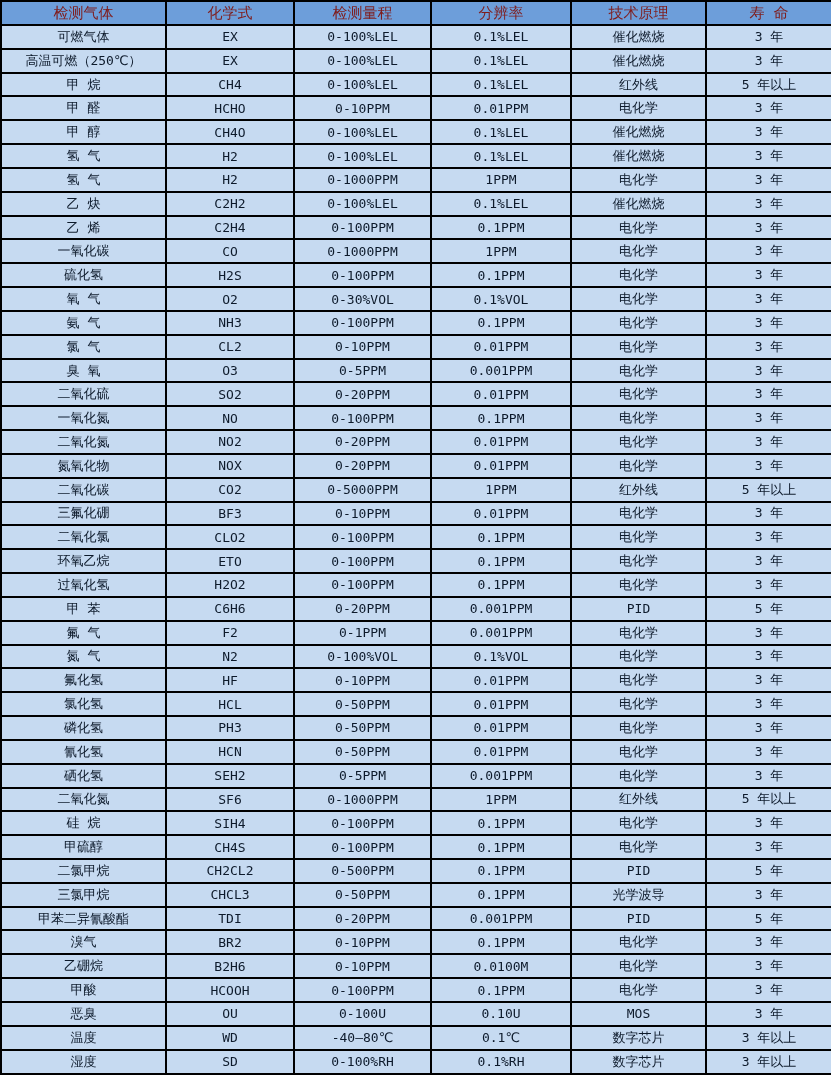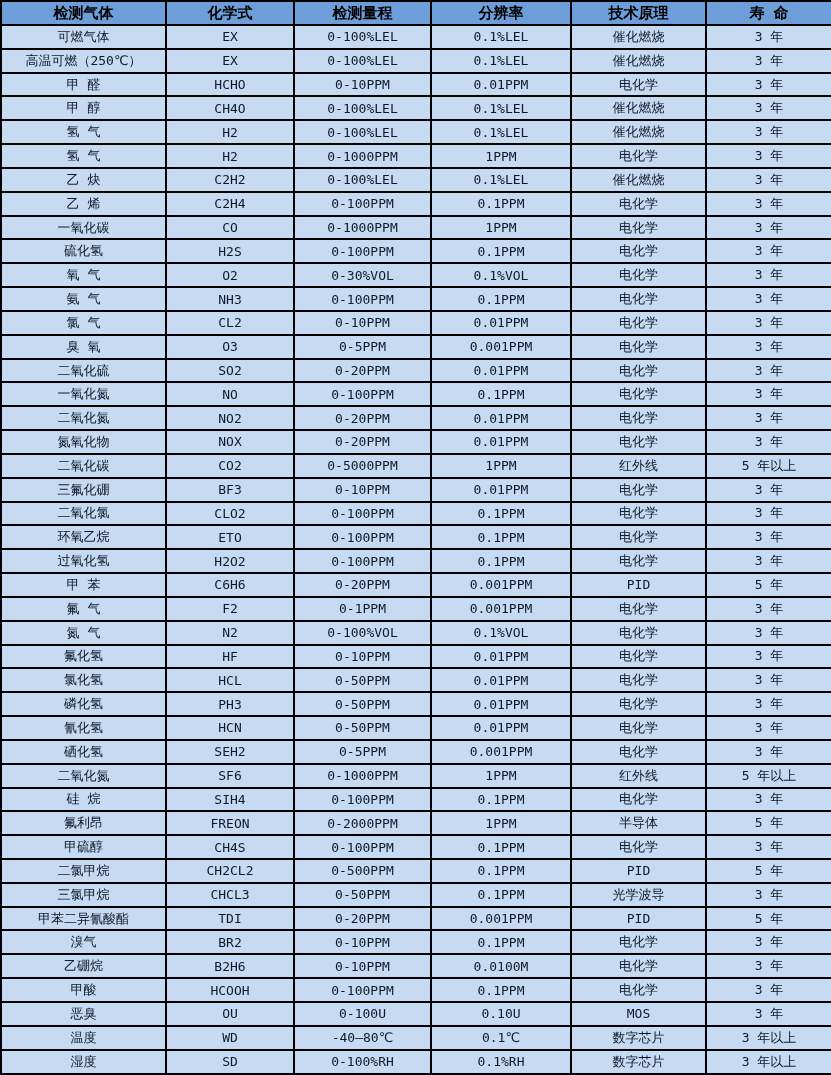--- a/index.html
+++ b/index.html
@@ -25,24 +25,24 @@
     border: 2px solid #000000;
     text-align: center;
     vertical-align: middle;
     padding: 0 2px;
     overflow: hidden;
     white-space: nowrap;
     color: #0d1a2b;
   }
   table.spec-table thead th {
     background: #6d9eda;
-    font-weight: bold;
+    font-weight: normal;
     font-size: 15px;
     height: 22px;
-    color: #000000;
+    color: #7f1d1d;
   }
   table.spec-table tbody td {
     background: #c6daf1;
     font-size: 13px;
     font-weight: normal;
     height: 19px;
   }
 </style>
 </head>
 <body>
@@ -77,20 +77,28 @@
       </tr>
       <tr>
         <td>高温可燃（250℃）</td>
         <td>EX</td>
         <td>0-100%LEL</td>
         <td>0.1%LEL</td>
         <td>催化燃烧</td>
         <td>3 年</td>
       </tr>
       <tr>
+        <td>甲 烷</td>
+        <td>CH4</td>
+        <td>0-100%LEL</td>
+        <td>0.1%LEL</td>
+        <td>红外线</td>
+        <td>5 年以上</td>
+      </tr>
+      <tr>
         <td>甲 醛</td>
         <td>HCHO</td>
         <td>0-10PPM</td>
         <td>0.01PPM</td>
         <td>电化学</td>
         <td>3 年</td>
       </tr>
       <tr>
         <td>甲 醇</td>
         <td>CH4O</td>
@@ -325,28 +333,20 @@
       </tr>
       <tr>
         <td>硅 烷</td>
         <td>SIH4</td>
         <td>0-100PPM</td>
         <td>0.1PPM</td>
         <td>电化学</td>
         <td>3 年</td>
       </tr>
       <tr>
-        <td>氟利昂</td>
-        <td>FREON</td>
-        <td>0-2000PPM</td>
-        <td>1PPM</td>
-        <td>半导体</td>
-        <td>5 年</td>
-      </tr>
-      <tr>
         <td>甲硫醇</td>
         <td>CH4S</td>
         <td>0-100PPM</td>
         <td>0.1PPM</td>
         <td>电化学</td>
         <td>3 年</td>
       </tr>
       <tr>
         <td>二氯甲烷</td>
         <td>CH2CL2</td>

